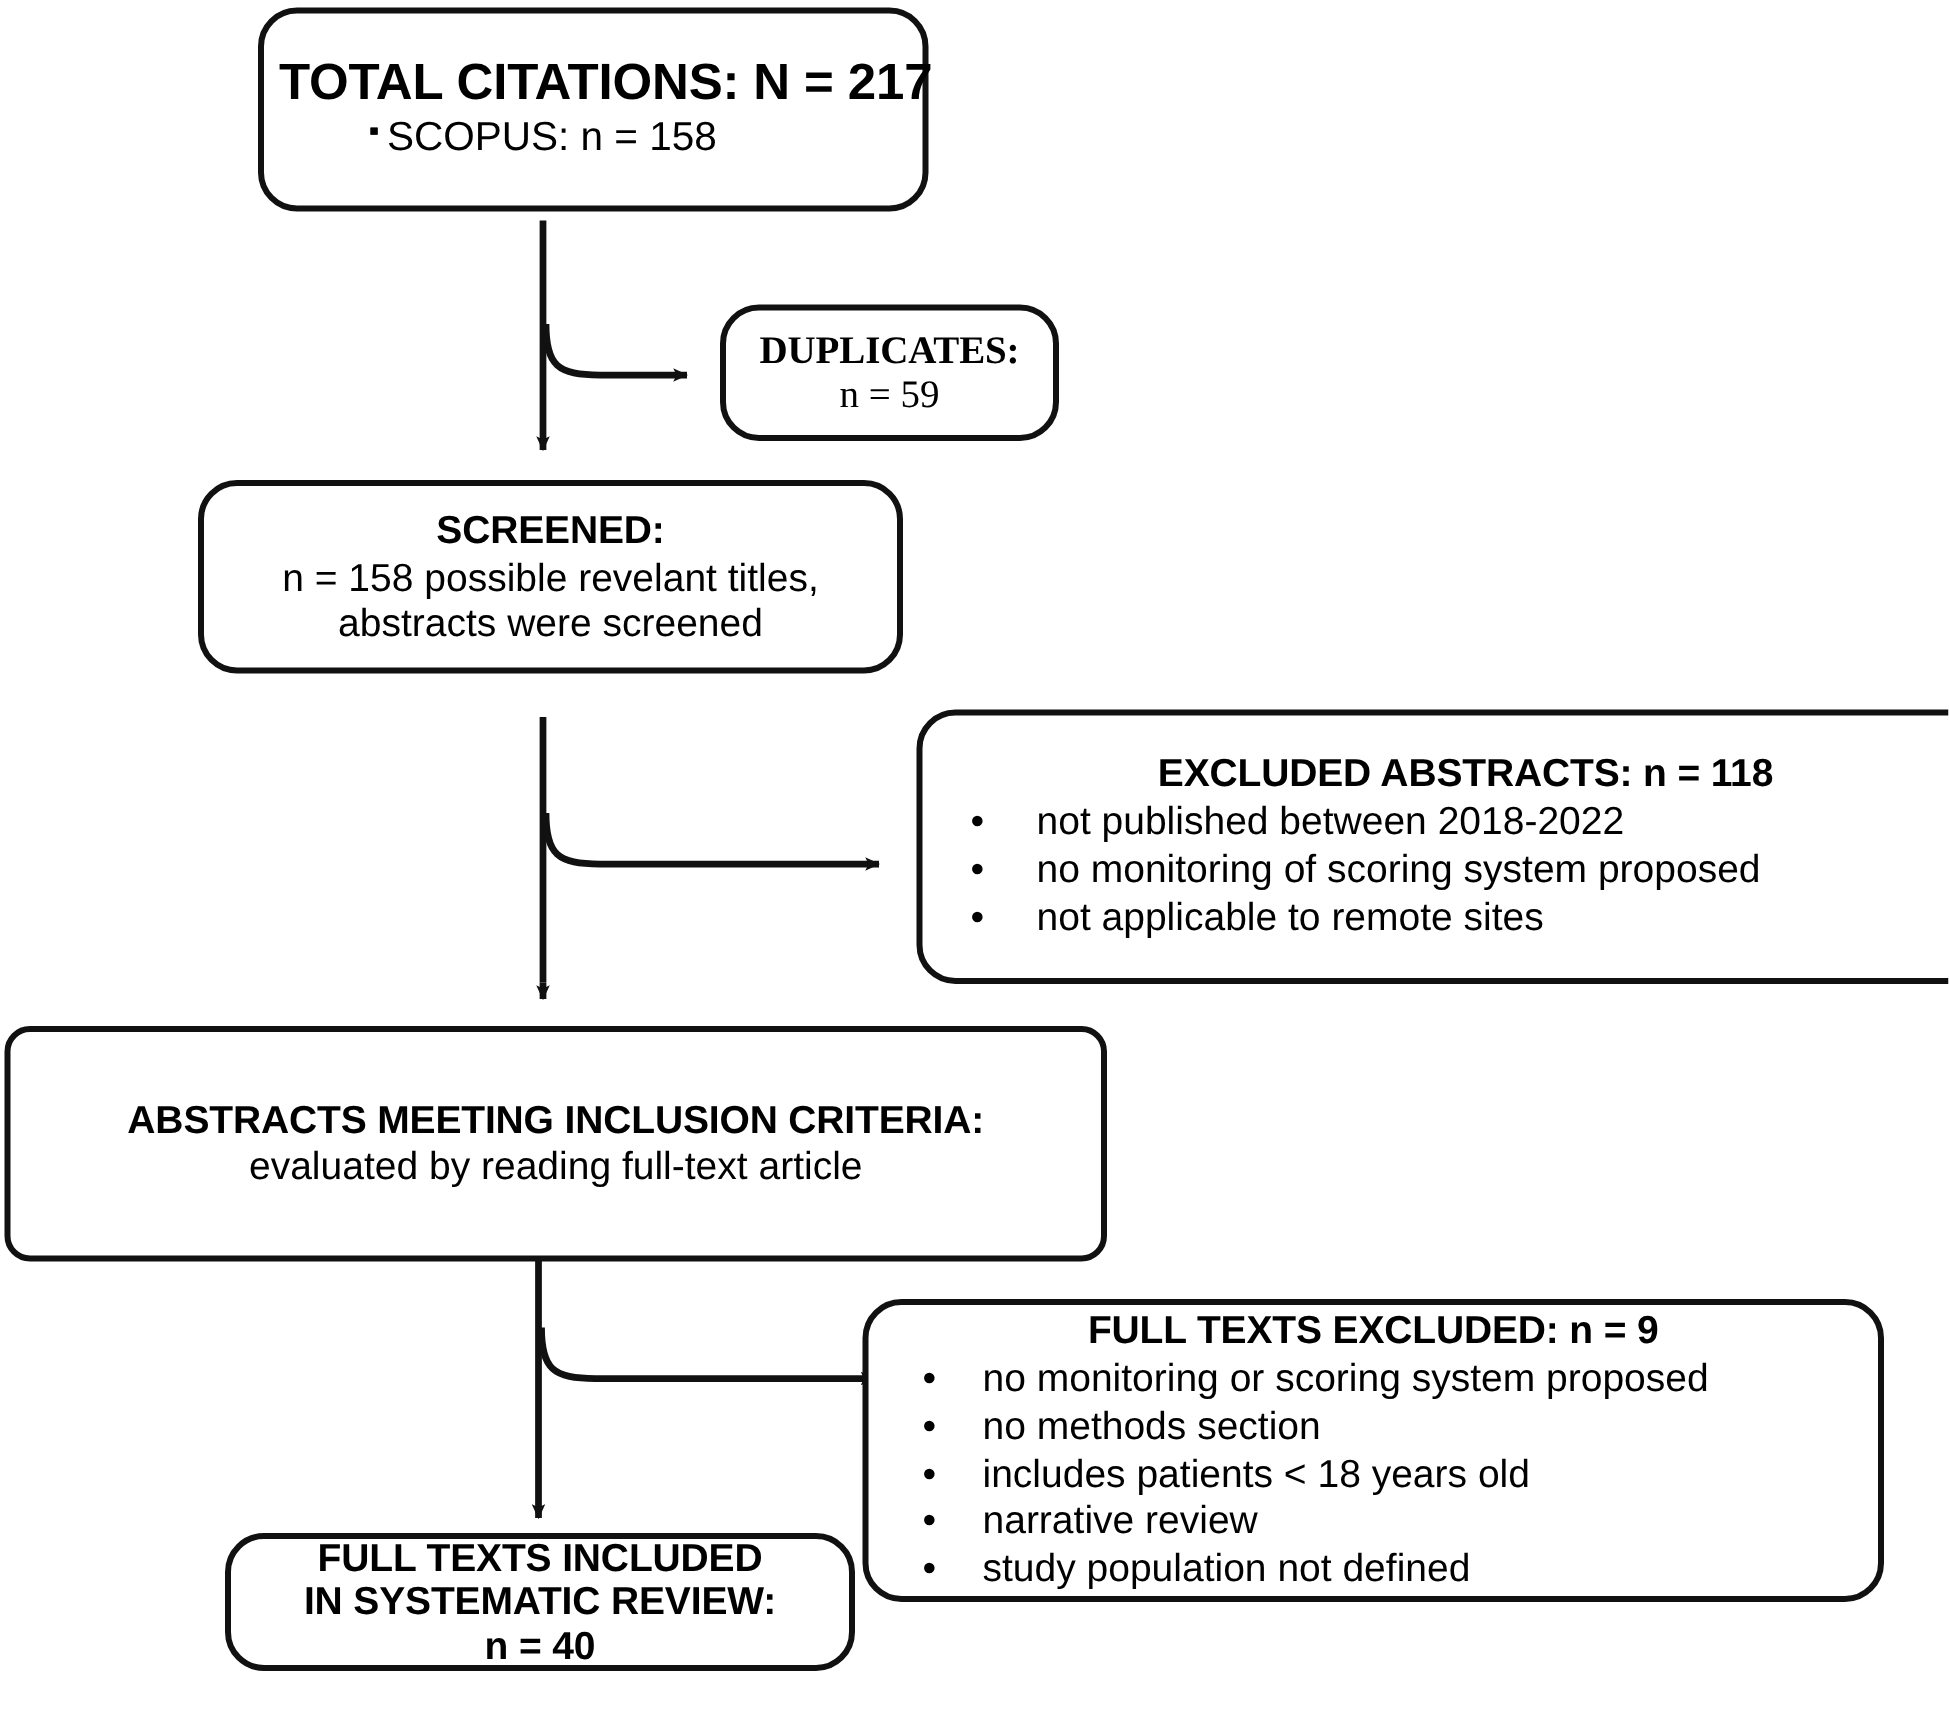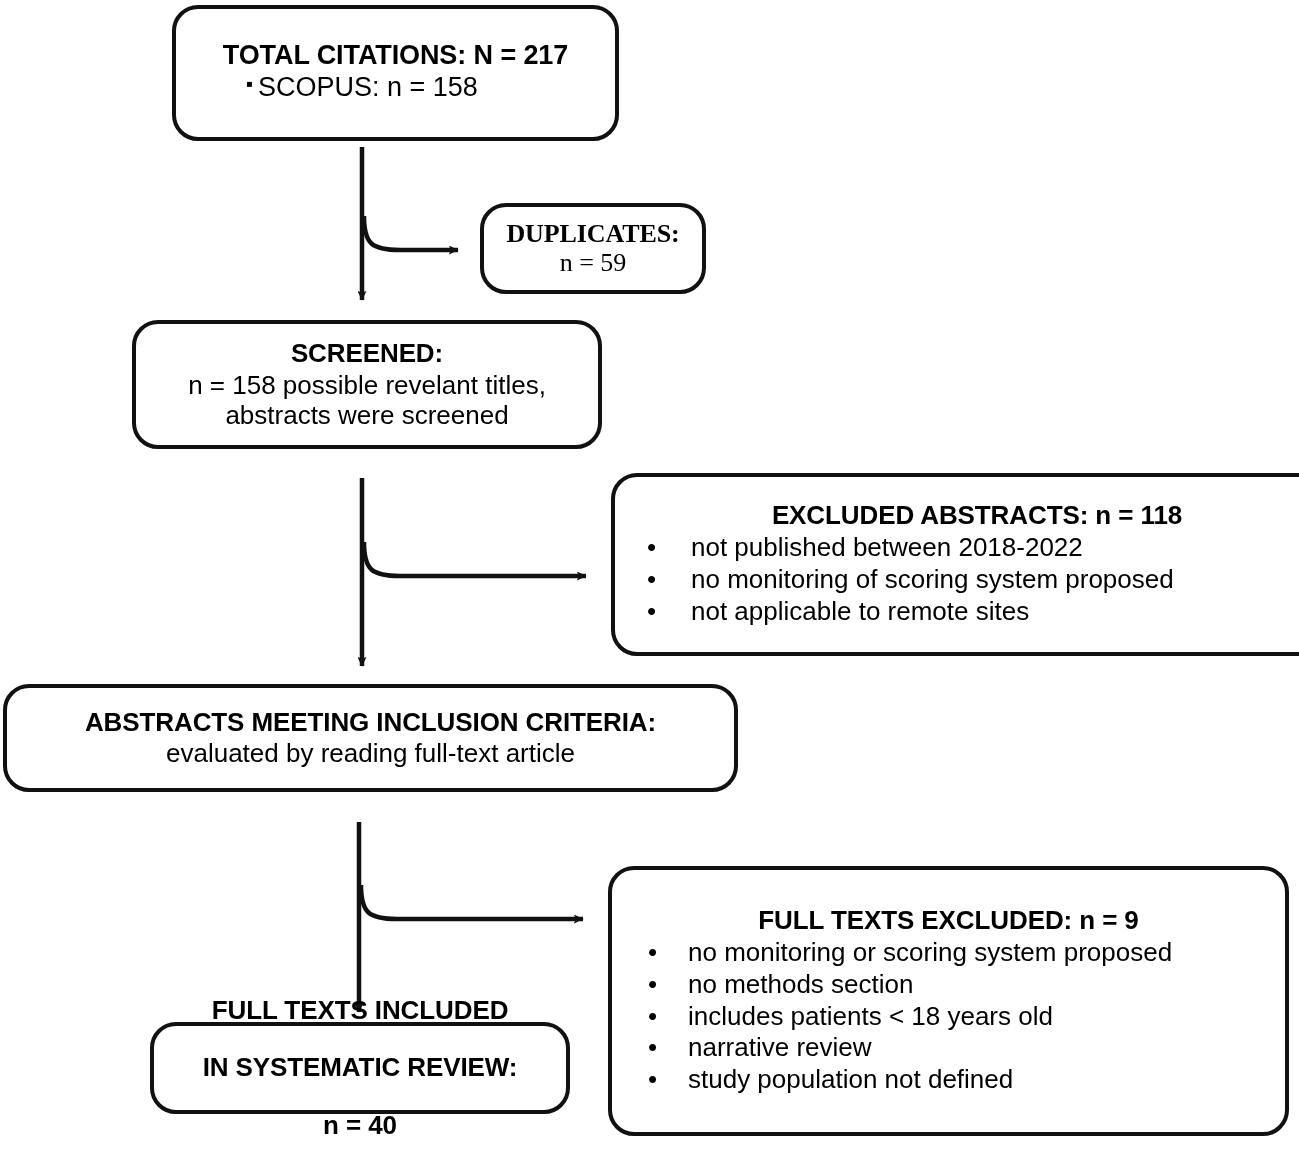--- a/index.html
+++ b/index.html
@@ -59,53 +59,53 @@
     white-space: nowrap;
   }
   .blist li .bul {
     position: absolute;
     left: 22px;
     top: 0;
   }
 
   
   #box-total { left: 172px; top: 5px; width: 447px; height: 136px; padding-top: 2px; }
-  #box-total .ttl { font-size: 27px; margin-bottom: 1px; }
+  #box-total .ttl { font-size: 34px; margin-bottom: 1px; }
   #box-total .blist li { font-size: 27px; padding-left: 72px; }
   #box-total .blist li .bul { left: 60px; font-size: 19px; top: 1px; }
 
   
   #box-dup { left: 480px; top: 203px; width: 226px; height: 91px; font-family: Liberation Serif, serif; }
   #box-dup .ttl { font-size: 26px; }
   #box-dup .ln { font-size: 26px; }
 
   
   #box-screened { left: 132px; top: 320px; width: 470px; height: 129px; }
   #box-screened .ttl { font-size: 26px; margin-bottom: 2px; }
   #box-screened .ln { font-size: 26px; }
 
   
   #box-exabs { left: 611px; top: 473px; width: 732px; height: 183px; align-items: stretch; }
   #box-exabs .ttl { font-size: 26px; margin-bottom: 2px; }
   #box-exabs .blist li { font-size: 26px; padding-left: 66px; }
   #box-exabs .blist li .bul { left: 22px; font-size: 26px; }
 
   
-  #box-incl { left: 3px; top: 684px; width: 735px; height: 108px; }
+  #box-incl { left: 3px; top: 684px; width: 735px; height: 157px; border-radius: 17px; }
   #box-incl .ttl { font-size: 26px; margin-bottom: 1px; }
   #box-incl .ln { font-size: 26px; }
 
   
-  #box-ftex { left: 608px; top: 866px; width: 681px; height: 270px; align-items: stretch; }
+  #box-ftex { left: 575px; top: 866px; width: 681px; height: 202px; align-items: stretch; }
   #box-ftex .ttl { font-size: 26px; margin-bottom: 2px; }
   #box-ftex .blist li { font-size: 26px; padding-left: 66px; }
   #box-ftex .blist li .bul { left: 26px; font-size: 26px; }
 
   
-  #box-final { left: 150px; top: 1022px; width: 420px; height: 92px; gap: 28px; }
+  #box-final { left: 150px; top: 1022px; width: 420px; height: 92px; }
   #box-final .ttl { font-size: 26px; }
 </style>
 </head>
 <body>
 
 <div id="page">
 
   <svg class="connectors" viewBox="0 0 1299 1152" width="1299" height="1152">
     <defs>
       <marker id="ah" markerWidth="10" markerHeight="9" refX="9.2" refY="4.5" orient="auto" markerUnits="userSpaceOnUse">

